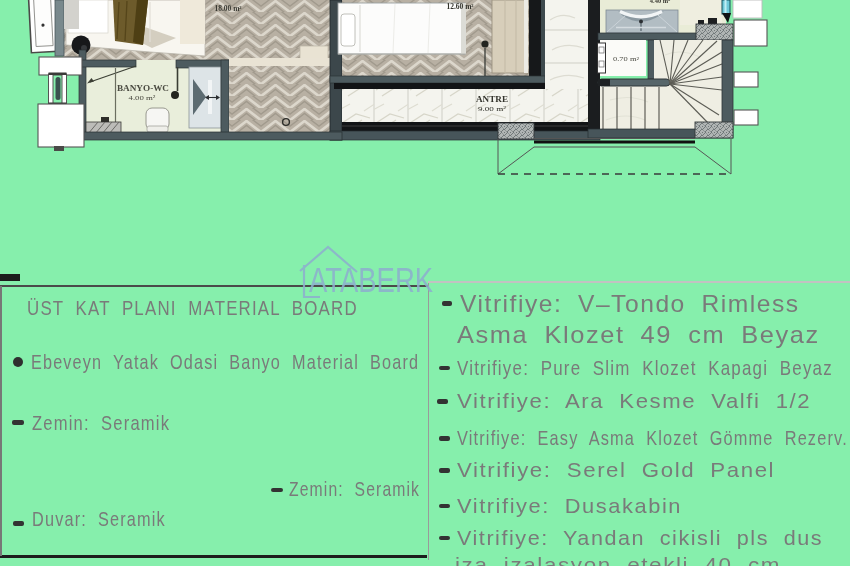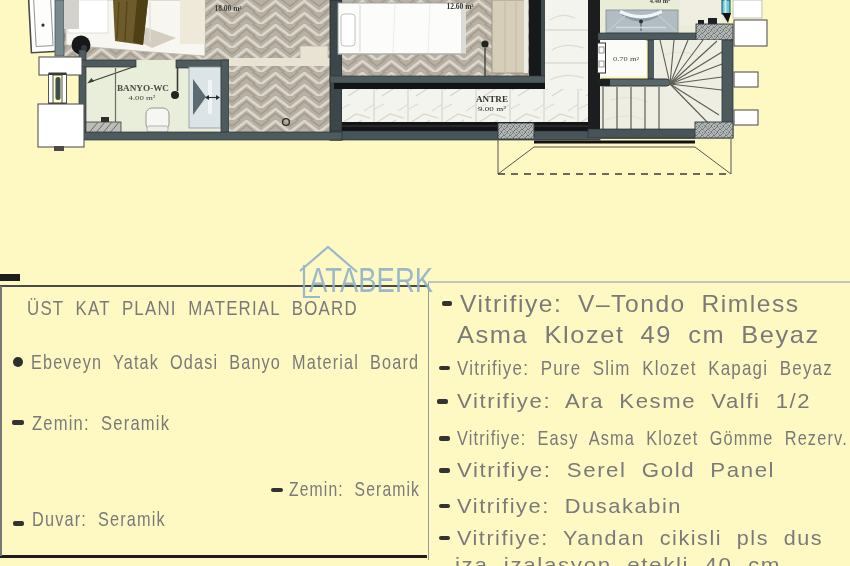--- a/index.html
+++ b/index.html
@@ -1,16 +1,16 @@
 <!DOCTYPE html>
 <html><head>
 <meta charset="utf-8">
 <style>
   html,body{margin:0;padding:0;background:#fff;}
-  #page{position:relative;width:850px;height:566px;background:#fef9c3;overflow:hidden;
+  #page{position:relative;width:850px;height:566px;background:#86efac;overflow:hidden;
         font-family:"Liberation Sans", sans-serif;}
   .abs{position:absolute;}
   .ln{position:absolute;color:#7a7a7a;font-size:21px;line-height:1;white-space:nowrap;
       letter-spacing:1.5px;word-spacing:7px;transform-origin:0 0;}
   .dash{position:absolute;width:10px;height:4px;background:#333;border-radius:2px;}
 </style>
 </head>
 <body>
 <div id="page">
 

